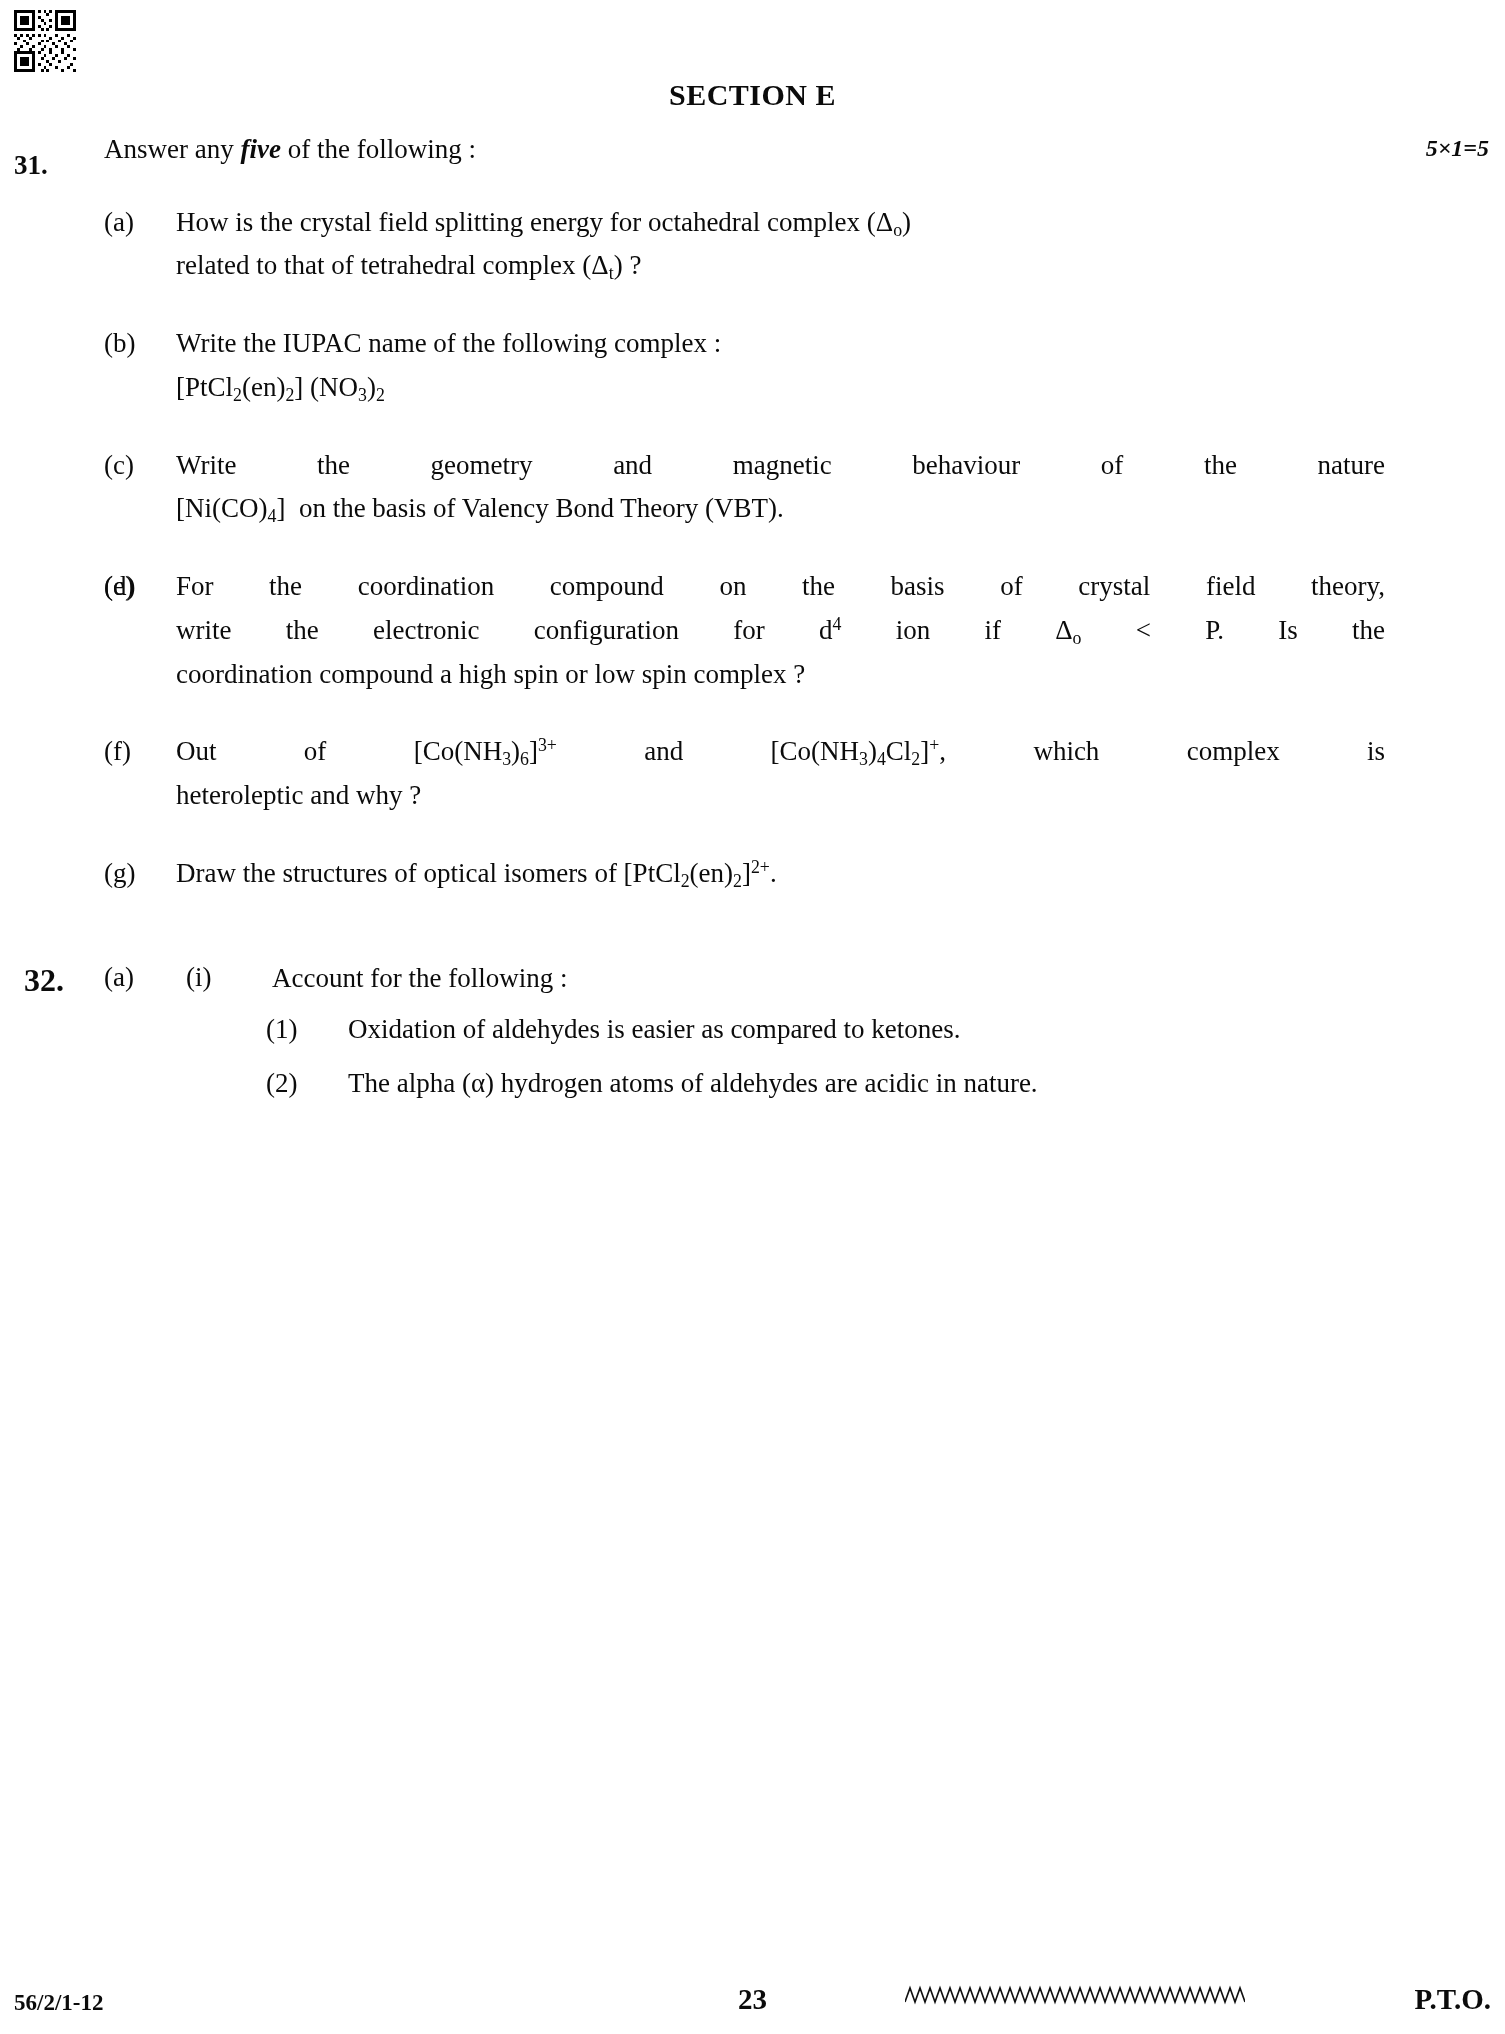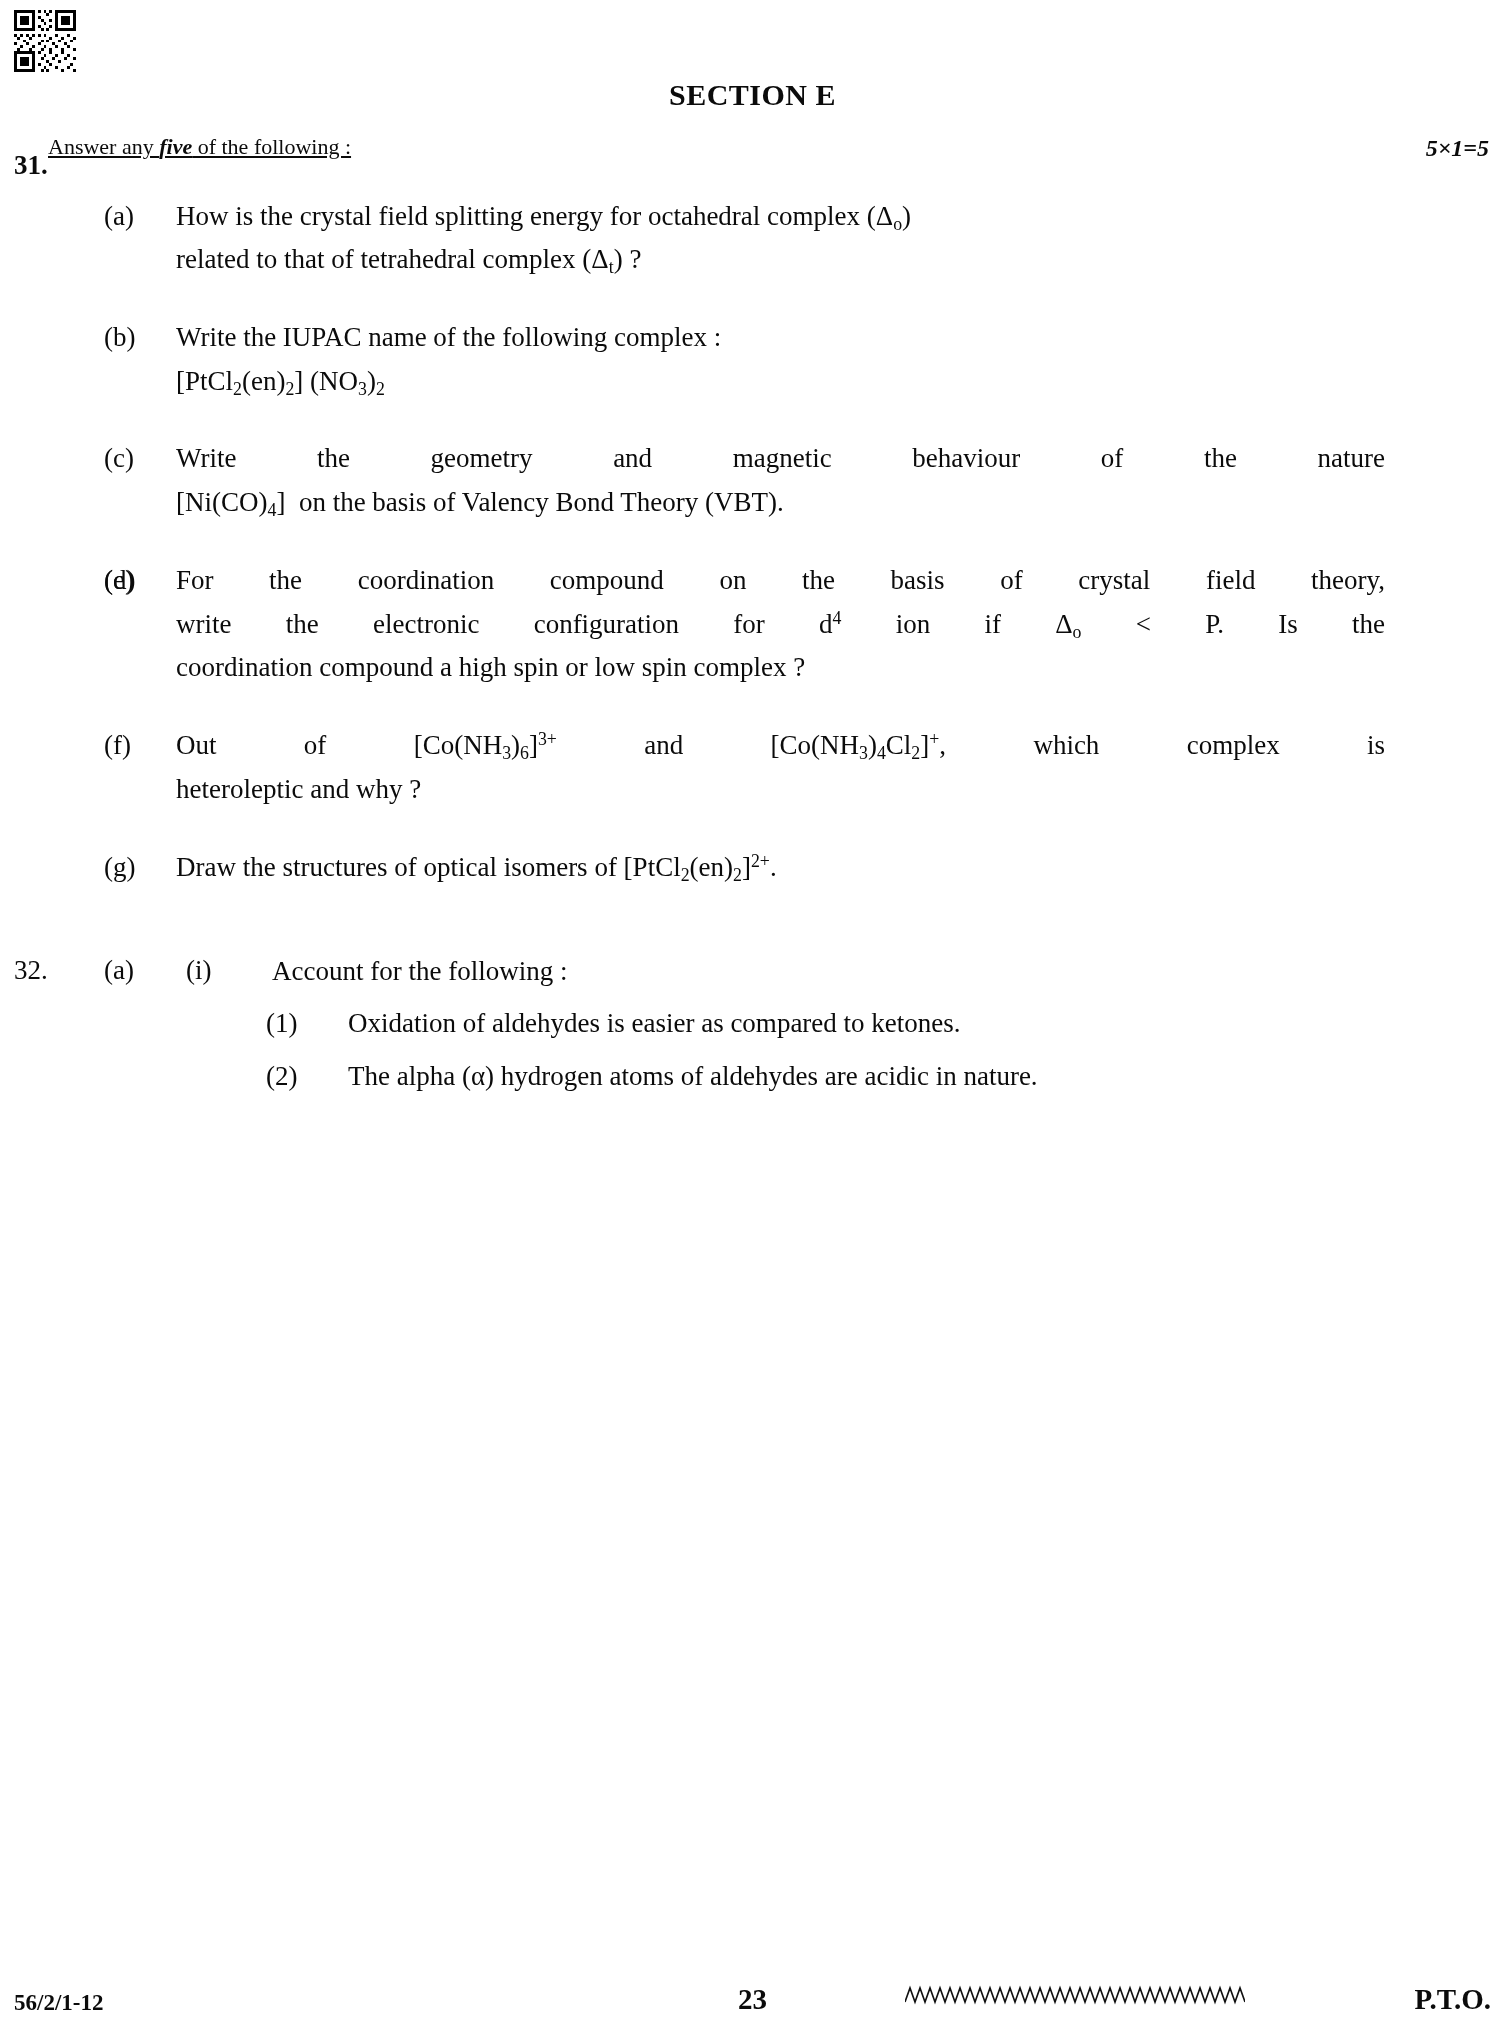--- a/index.html
+++ b/index.html
@@ -64,25 +64,24 @@
     left: 14px;
     top: 0;
     width: 70px;
     font-weight: bold;
     font-size: 27px;
     line-height: 1.25;
     margin-top: 16px;
   }
 
   .qhead {
-    margin-left: 48px;
+    margin-left: 104px;
     margin-right: 230px;
-    font-size: 22px;
+    font-size: 27px;
     line-height: 1.25;
-    text-decoration: underline;
   }
 
   .marks {
     position: absolute;
     right: 16px;
     top: 2px;
     font-style: italic;
     font-weight: bold;
     font-size: 24px;
     white-space: nowrap;
@@ -110,24 +109,24 @@
   .sub .body.justify { text-align: justify; text-align-last: left; }
   .sub .body .line2 { display: block; }
 
   
   .q32 {
     position: relative;
     margin-top: 66px;
   }
   .q32 .qnum32 {
     position: absolute;
-    left: 14px;
-    top: 0;
-    font-weight: normal;
-    font-size: 27px;
+    left: 24px;
+    top: 0;
+    font-weight: bold;
+    font-size: 32px;
   }
   .q32 .lbl-a {
     position: absolute;
     left: 104px;
     top: 0;
     font-size: 27px;
   }
   .q32 .lbl-i {
     position: absolute;
     left: 186px;

